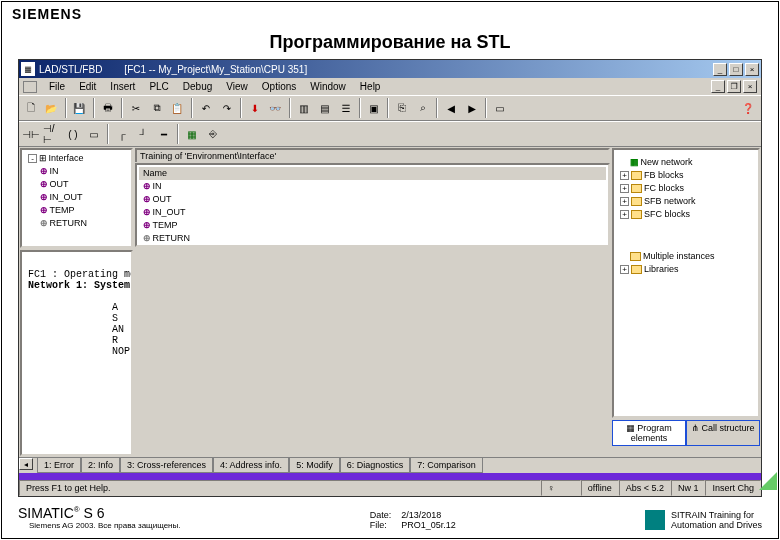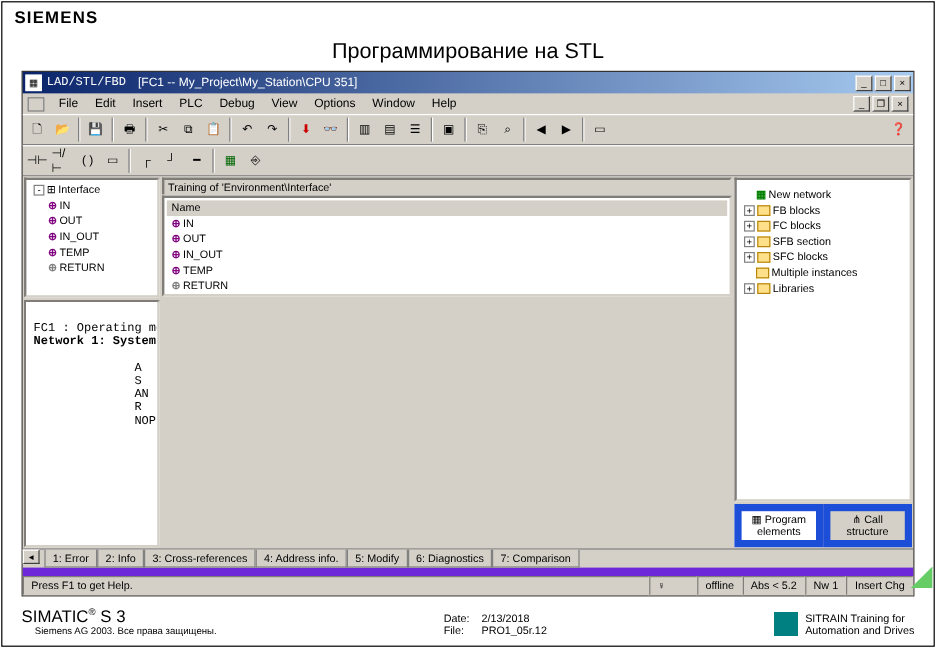--- a/index.html
+++ b/index.html
@@ -1,19 +1,19 @@
 <!DOCTYPE html>
 <html><head>
 <meta charset="utf-8">
 <style>
 * { box-sizing: border-box; margin: 0; padding: 0; }
 body { font-family: Arial, sans-serif; font-size: 10px; background: #fff; width: 780px; height: 540px; position: relative; }
 .page { border: 1px solid #000; width: 778px; height: 538px; margin: 1px; position: relative; }
 .siemens-logo { font-weight: bold; font-size: 14px; padding: 4px 10px; letter-spacing: 1px; }
-.title { text-align: center; font-size: 18px; font-weight: normal; padding: 6px 0; }
+.title { text-align: center; font-size: 18px; font-weight: bold; padding: 6px 0; }
 .app-window { margin: 0 16px; border: 1px solid #333; background: #d4d0c8; }
 .titlebar { background: linear-gradient(to right, #0a246a, #a6caf0); color: #fff; display: flex; align-items: center; height: 18px; padding: 0 2px; font-size: 10px; }
 .titlebar .icon { width: 14px; height: 14px; background: #fff; margin-right: 4px; display: flex; align-items: center; justify-content: center; font-size: 8px; color: #000; }
 .titlebar .title-text { flex: 1; }
 .win-controls { display: flex; gap: 2px; }
 .win-btn { width: 14px; height: 13px; background: #d4d0c8; border: 1px solid #fff; border-right-color: #404040; border-bottom-color: #404040; font-size: 8px; display: flex; align-items: center; justify-content: center; cursor: pointer; color:#000;}
 .menubar { background: #d4d0c8; display: flex; padding: 2px 4px; font-size: 10px; gap: 2px; align-items: flex-end; }
 .menubar .sys-icon { width: 14px; height: 12px; border: 1px solid #808080; margin-right: 4px; }
 .menubar .menu-item { padding: 1px 6px; cursor: pointer; }
 .toolbar { background: #d4d0c8; display: flex; padding: 2px; gap: 1px; border-top: 1px solid #fff; border-bottom: 1px solid #808080; flex-wrap: wrap; }
@@ -34,21 +34,21 @@
 .glyph-green { color: #008000; font-weight: bold; }
 .glyph-gray { color: #808080; font-weight: bold; }
 .code-panel { background: #fff; border: 2px inset #d4d0c8; margin: 1px; flex: 1; padding: 6px; font-family: 'Courier New', monospace; font-size: 10px; white-space: pre; overflow: auto; }
 .code-bold { font-weight: bold; }
 .tabs-bottom { display: flex; background: #d4d0c8; font-size: 9px; border-top: 1px solid #808080; }
 .tab { padding: 2px 6px; border: 1px solid #808080; border-top: none; background: #d4d0c8; cursor: pointer; }
 .statusbar { display: flex; background: #d4d0c8; font-size: 9px; border-top: 7px solid #6d28d9; }
 .status-cell { padding: 2px 6px; border: 1px inset #d4d0c8; }
 .status-left { flex: 1; }
 .right-tab-row { display: flex; font-size: 9px; margin: 1px; background:#d4d0c8;}
-.right-tab { flex:1; padding: 2px 3px; border: 6px solid #1d4ed8; background: #d4d0c8; cursor: pointer; text-align:center;}
+.right-tab { flex:1; padding: 2px 3px; border: 1px solid #1d4ed8; background: #d4d0c8; cursor: pointer; text-align:center;}
 .right-tab.active { background: #fff; }
 .footer { position: absolute; bottom: 8px; left: 16px; right: 16px; display: flex; justify-content: space-between; align-items: flex-end; font-size: 10px; }
 .footer-left .prod { font-size: 14px; }
 .footer-left .sub { font-size: 8px; margin-left: 11px; }
 .footer-center { text-align: left; font-size: 9px; display: flex; gap: 10px; margin-top: 40px; }
 .footer-right { display: flex; align-items: center; gap: 6px; font-size: 9px; }
 .footer-icon { width: 20px; height: 20px; background: #008080; }
 .corner-tri { position: absolute; right: 1px; bottom: 48px; width: 0; height: 0; border-left: 18px solid transparent; border-bottom: 18px solid #6c6; }
 .folder-icon { display:inline-block; width:11px; height:9px; background:#ffe08a; border:1px solid #b8860b; }
 .box-icon { display:inline-block; width:9px; height:9px; border:1px solid #808080; text-align:center; line-height:7px; font-size:8px; }
@@ -57,21 +57,21 @@
 <body>
 
 <div class="page">
   <div class="siemens-logo">SIEMENS</div>
   <div class="title">Программирование на STL</div>
 
   <div class="app-window">
 
     <div class="titlebar">
       <span class="icon">▦</span>
-      <span style="margin-right:10px;font-family:Liberation Mono, monospace;">LAD/STL/FBD</span>
+      <span style="margin-right:22px;">LAD/STL/FBD</span>
       <span class="title-text">[FC1 -- My_Project\My_Station\CPU 351]</span>
       <div class="win-controls">
         <div class="win-btn">_</div>
         <div class="win-btn">□</div>
         <div class="win-btn">×</div>
       </div>
     </div>
 
     <div class="menubar">
       <span class="sys-icon"></span>
@@ -228,28 +228,28 @@
                 <span>FB blocks</span>
               </div>
             <div class="tree-item">
                 <span class="box-icon">+</span>
                 <span class="folder-icon"></span>
                 <span>FC blocks</span>
               </div>
             <div class="tree-item">
                 <span class="box-icon">+</span>
                 <span class="folder-icon"></span>
-                <span>SFB section</span>
+                <span>SFB network</span>
               </div>
             <div class="tree-item">
                 <span class="box-icon">+</span>
                 <span class="folder-icon"></span>
                 <span>SFC blocks</span>
               </div>
-            <div class="tree-item" style="padding-left:14px;">
+            <div class="tree-item" style="padding-left:14px;margin-top:29px;">
                 <span class="folder-icon"></span>
                 <span>Multiple instances</span>
               </div>
             <div class="tree-item">
                 <span class="box-icon">+</span>
                 <span class="folder-icon"></span>
                 <span>Libraries</span>
               </div>
           </div>
         </div>
@@ -280,21 +280,21 @@
       <div class="status-cell">Abs &lt; 5.2</div>
       <div class="status-cell">Nw 1</div>
       <div class="status-cell">Insert  Chg</div>
     </div>
   </div>
 
   <div class="corner-tri"></div>
 
   <div class="footer">
     <div class="footer-left">
-      <div class="prod"><span>SIMATIC</span><sup style="font-size:8px;">®</sup><span> S 3</span></div>
+      <div class="prod"><span>SIMATIC</span><sup style="font-size:8px;">®</sup><span> S 6</span></div>
       <div class="sub">Siemens AG 2003. Все права защищены.</div>
     </div>
     <div class="footer-center">
       <div>
         <div>Date:</div>
         <div>File:</div>
       </div>
       <div>
         <div>2/13/2018</div>
         <div>PRO1_05r.12</div>

